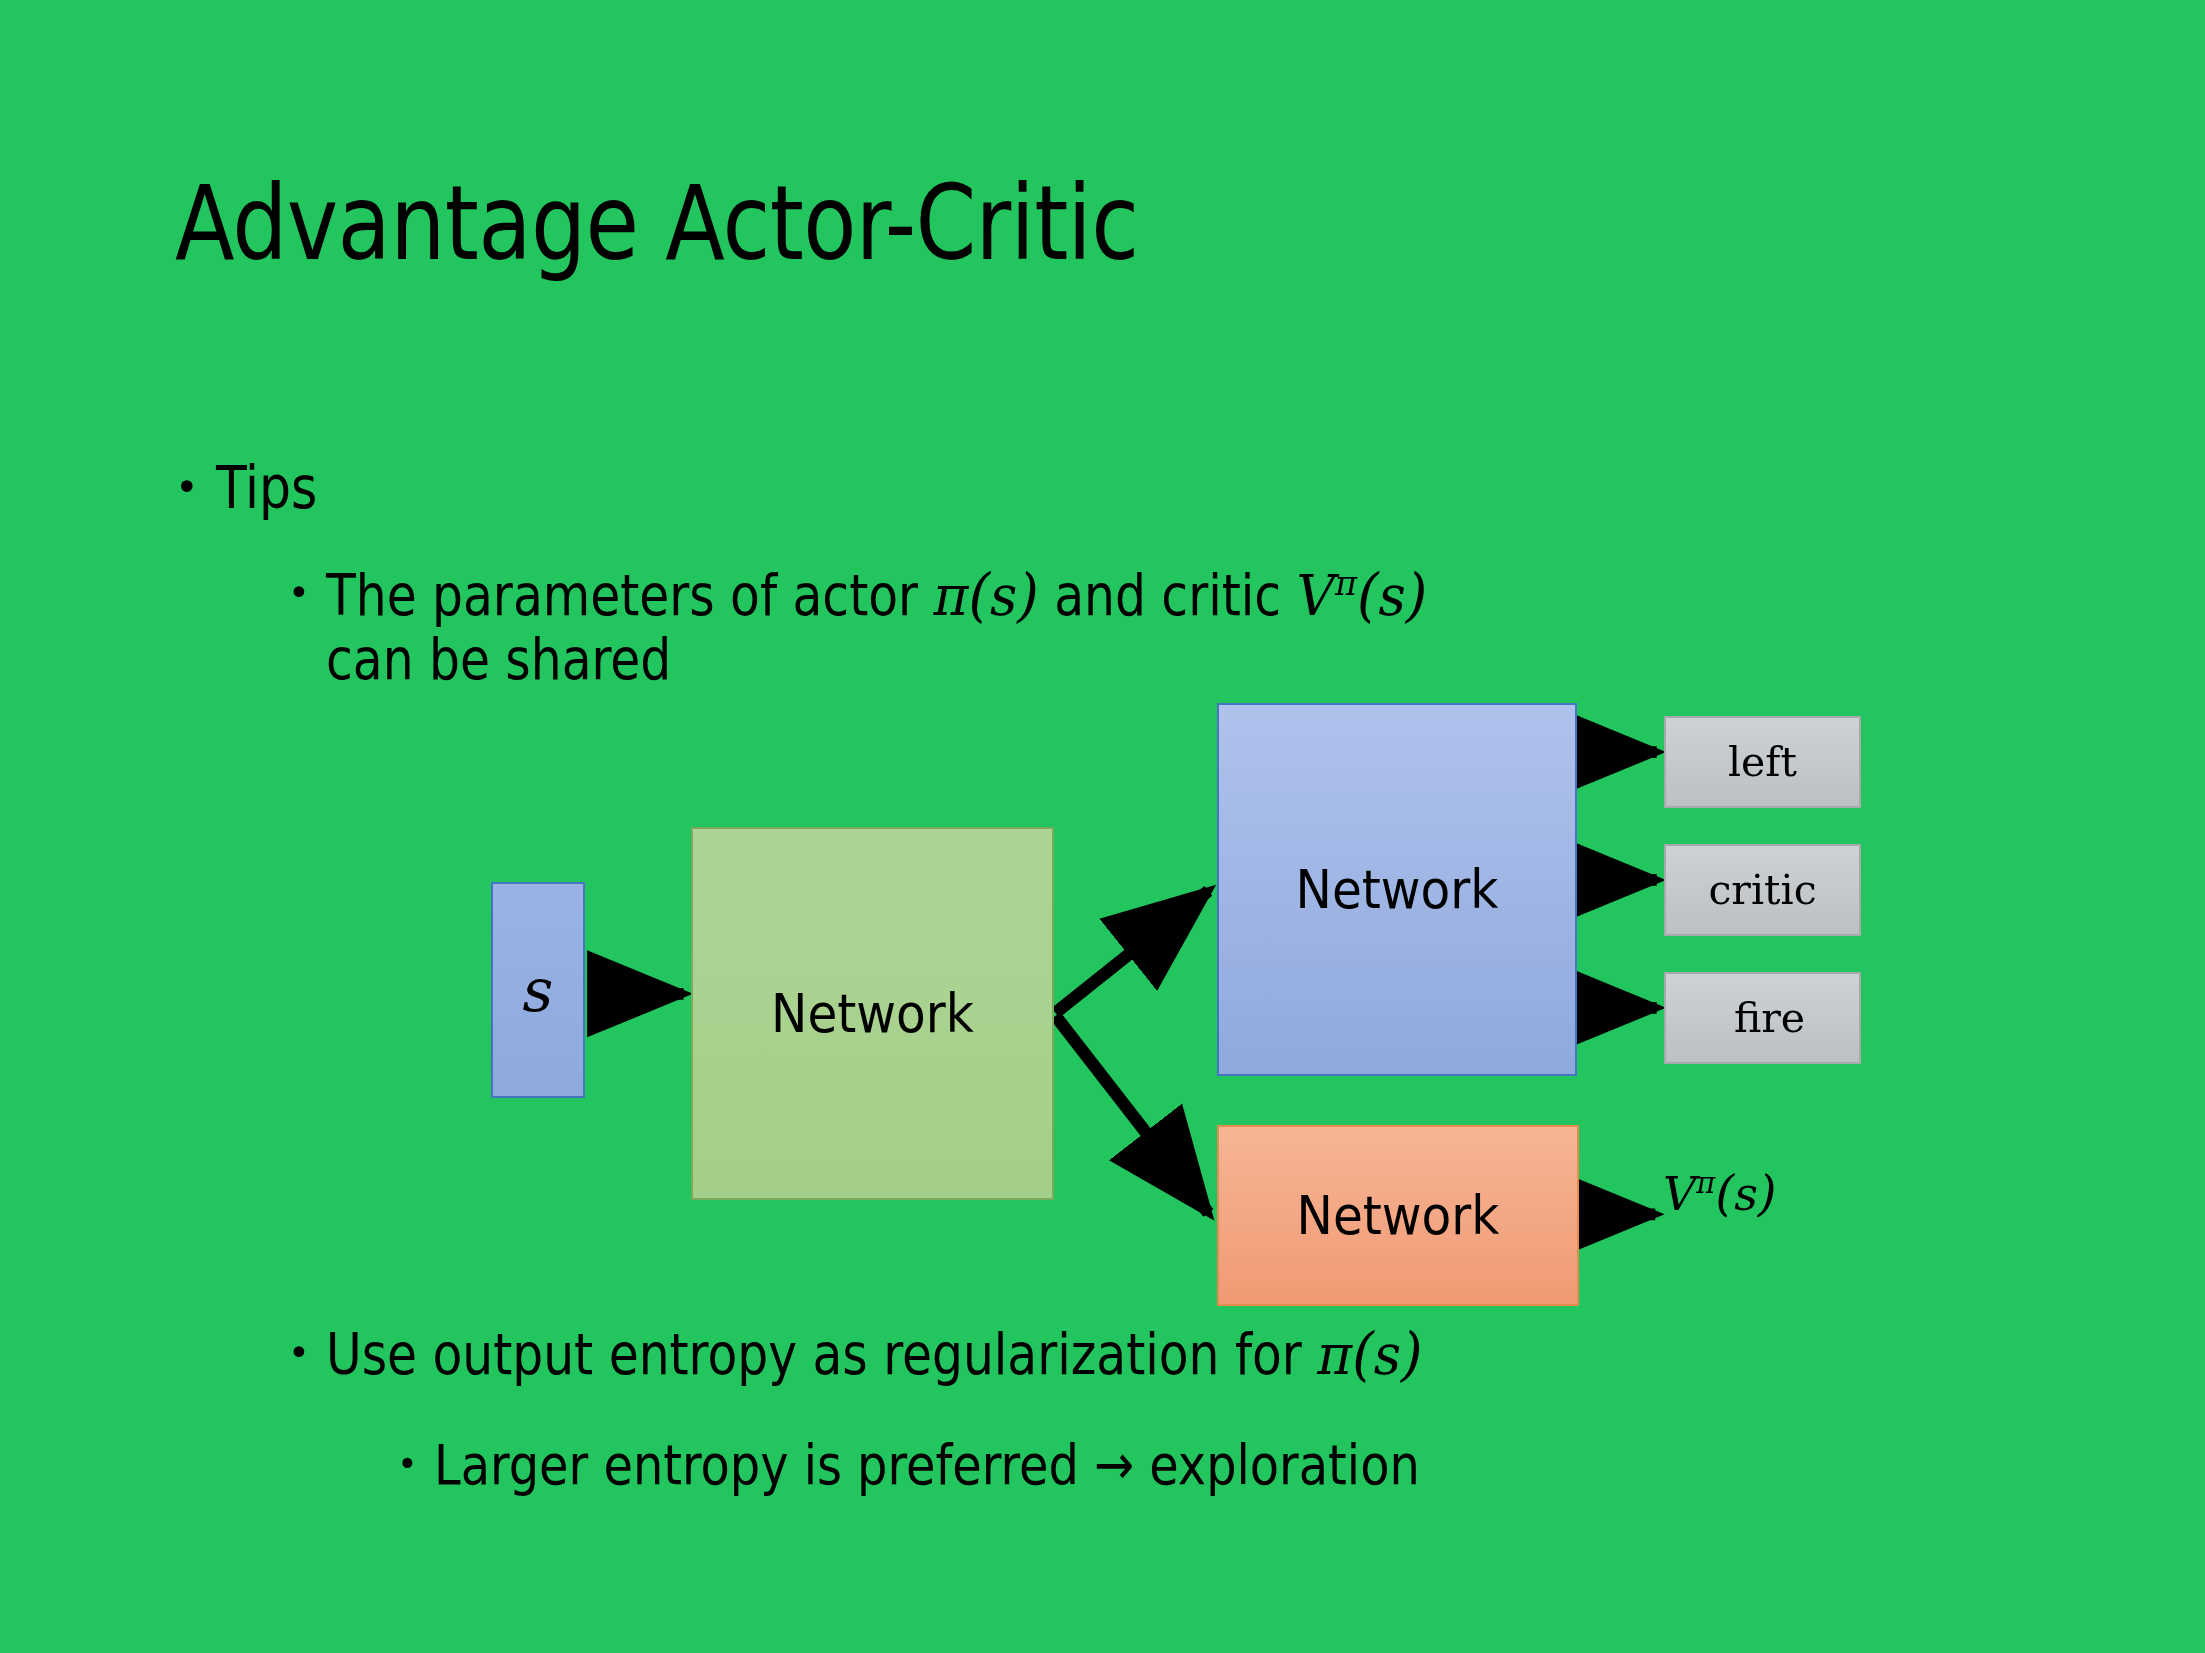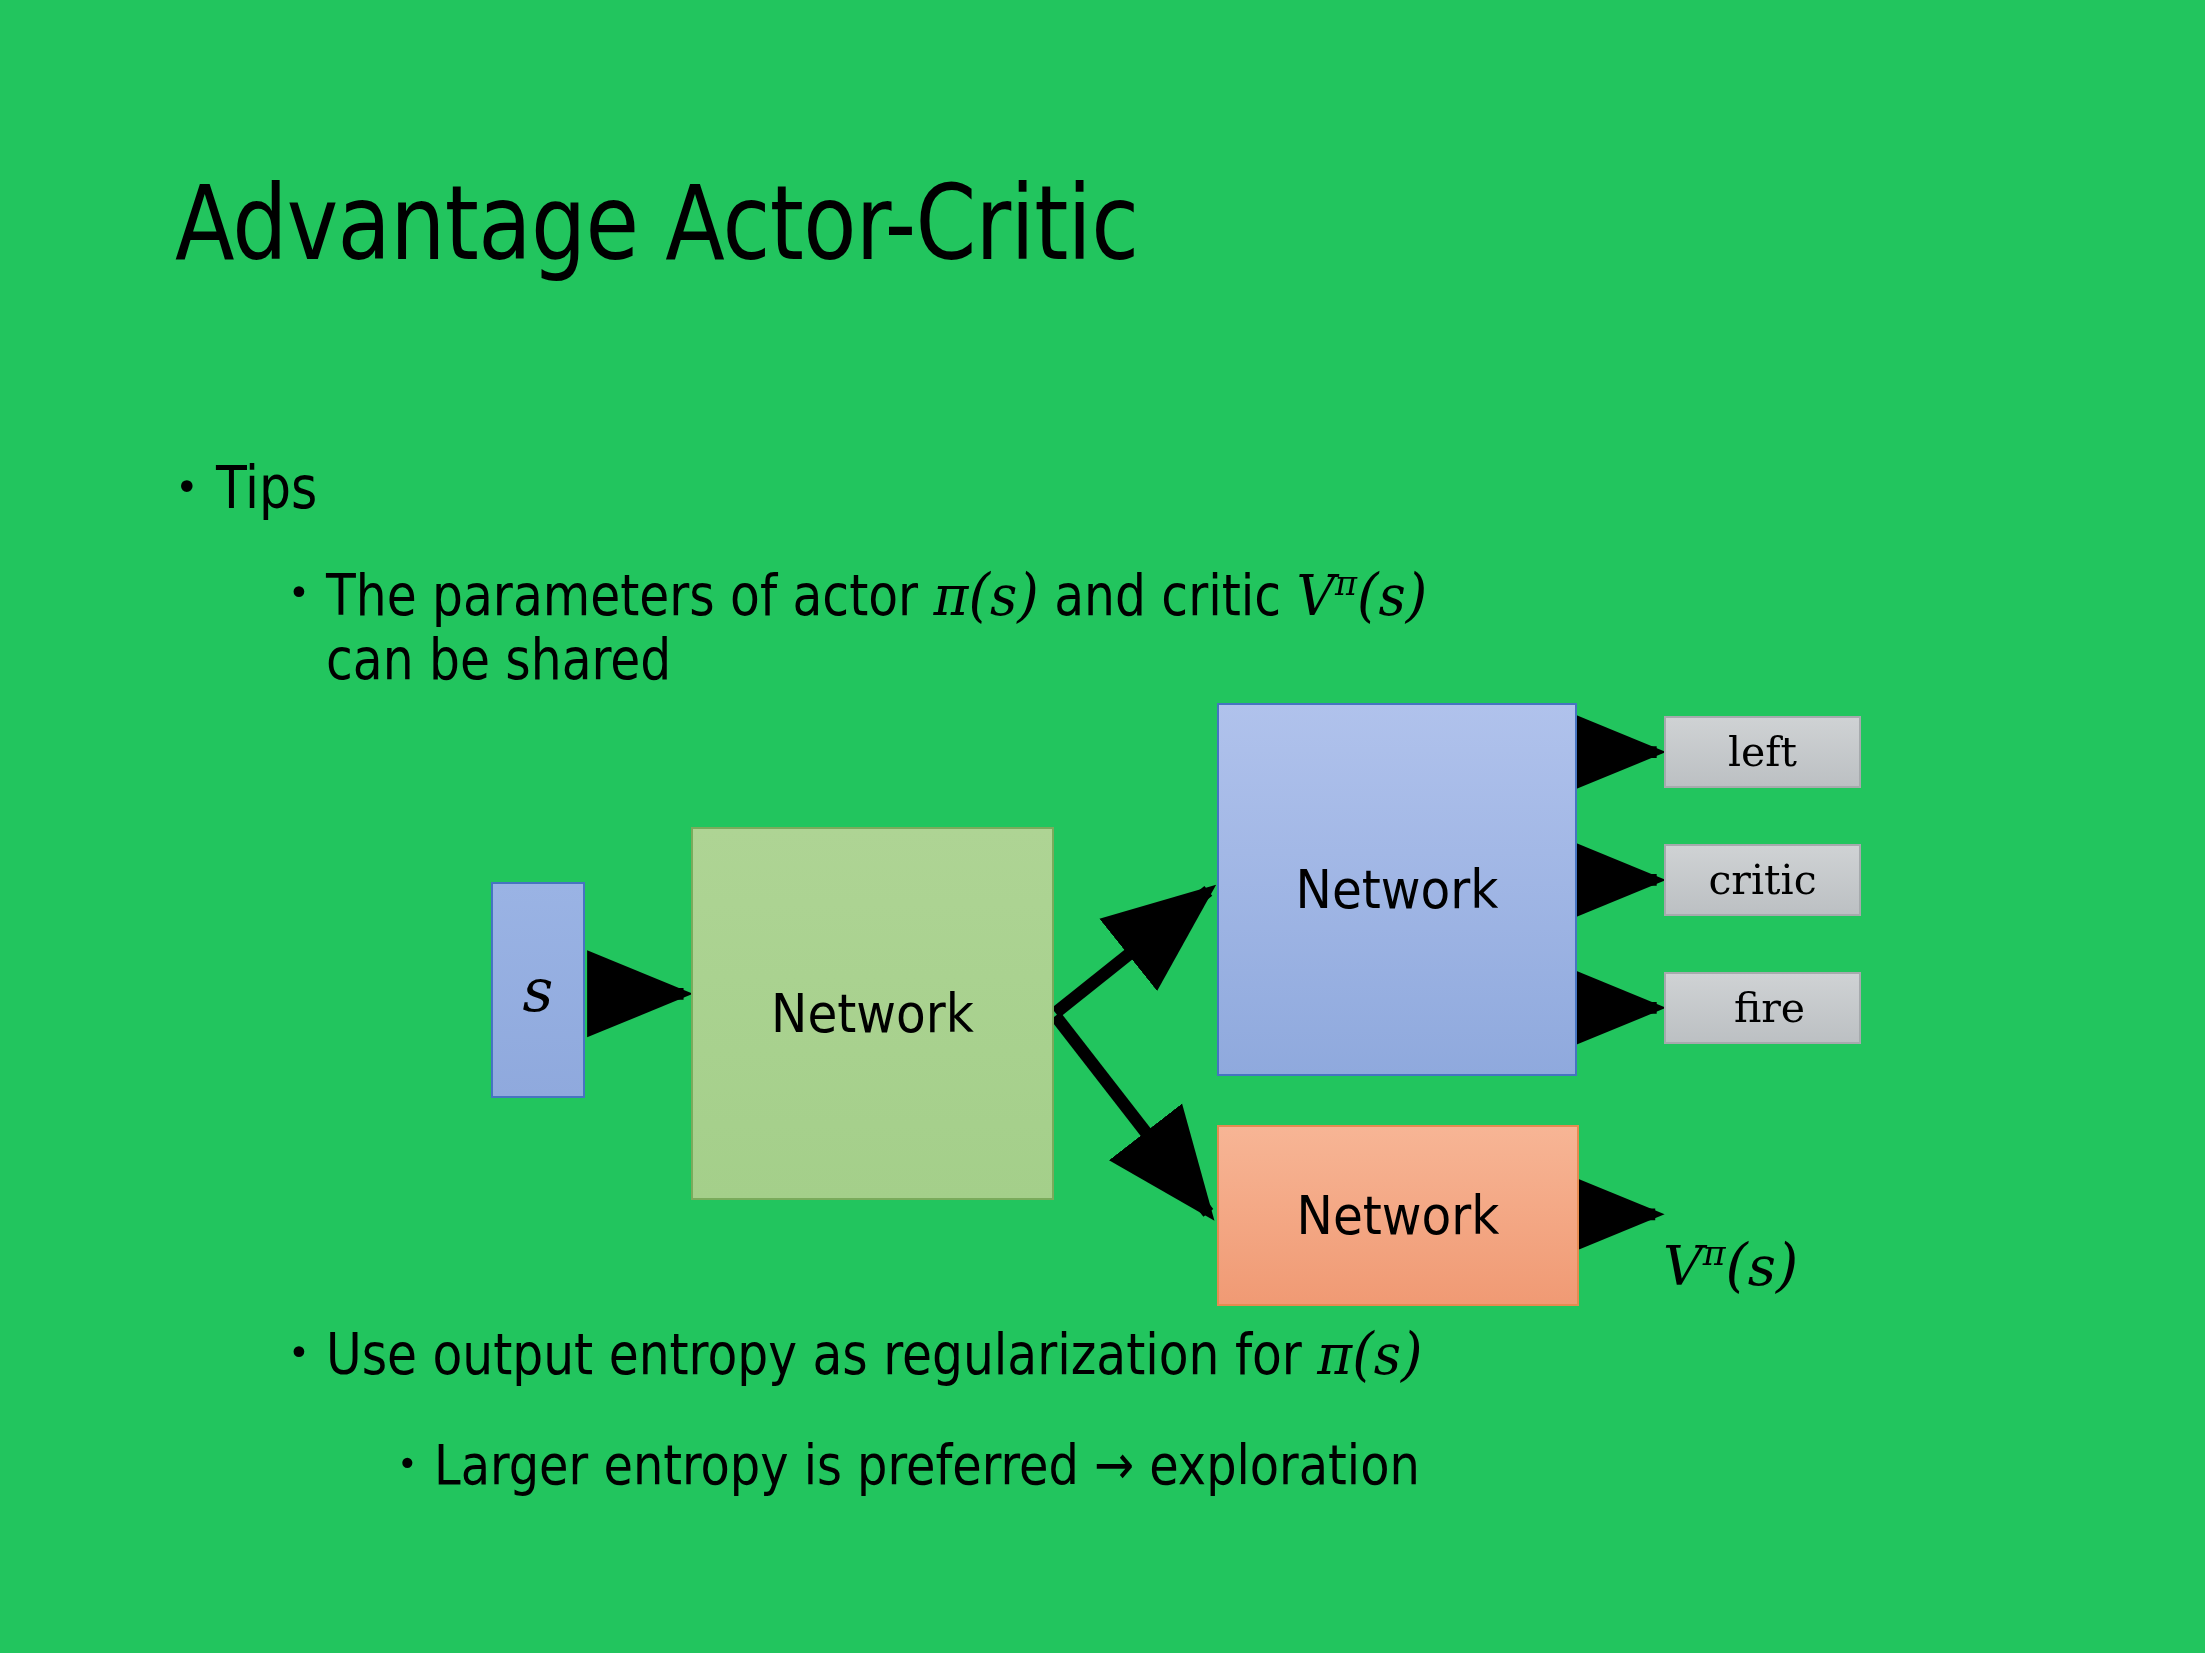--- a/index.html
+++ b/index.html
@@ -151,39 +151,39 @@
   }
   #box-orange {
     left: 1217px; top: 1125px;
     width: 362px; height: 181px;
     background: linear-gradient(to bottom, #f7b595, #f09a74);
     border: 2.2px solid #e58b50;
   }
   .abox {
     position: absolute;
     box-sizing: border-box;
-    width: 197px; height: 72px;
+    width: 197px; height: 92px;
     left: 1664px;
     background: linear-gradient(to bottom, #cfd2d4, #bcc0c3);
     border: 2.2px solid #a6aaad;
     display: flex;
     align-items: center;
     justify-content: center;
     font-family: "DejaVu Serif", "Liberation Serif", serif;
     font-size: 41px;
     color: #000;
   }
   #abox-left  { top: 716px; }
   #abox-right { top: 844px; }
   #abox-fire  { top: 972px; padding-left: 14px; }
 
   #vpi-out {
     position: absolute;
-    left: 1663px; top: 1232px;
-    font-size: 56px;
+    left: 1663px; top: 1166px;
+    font-size: 47px;
     white-space: nowrap;
     font-family: "DejaVu Serif", "Liberation Serif", serif;
   }
 
   svg.arrows { position: absolute; left: 0; top: 0; width: 2205px; height: 1654px; }
 </style>
 </head>
 <body>
 
 <div id="slide">

